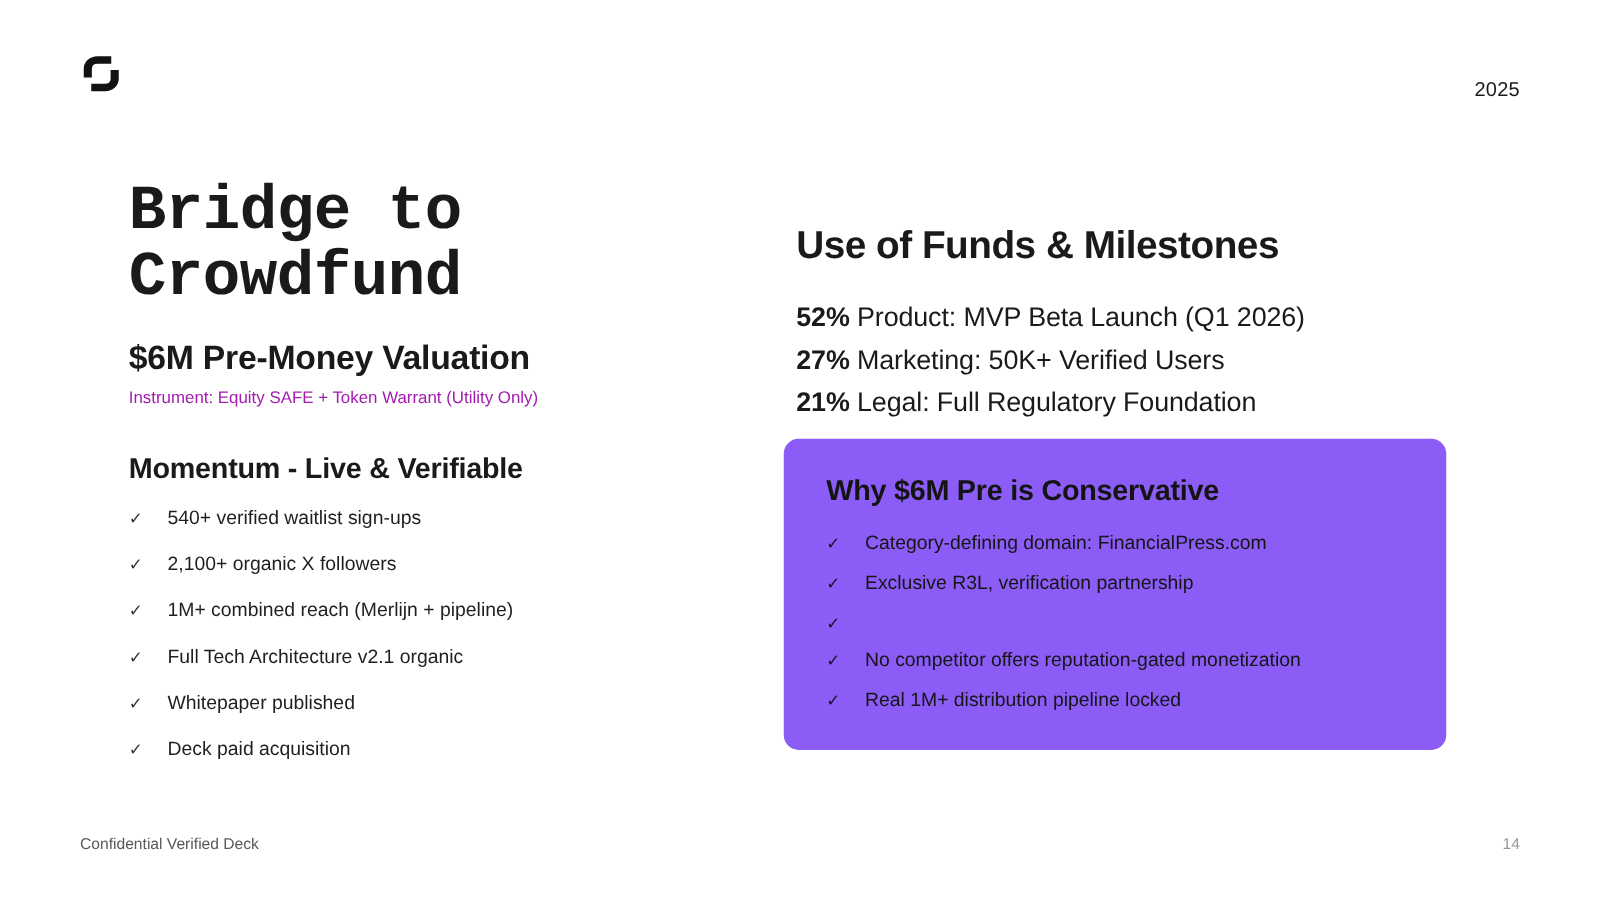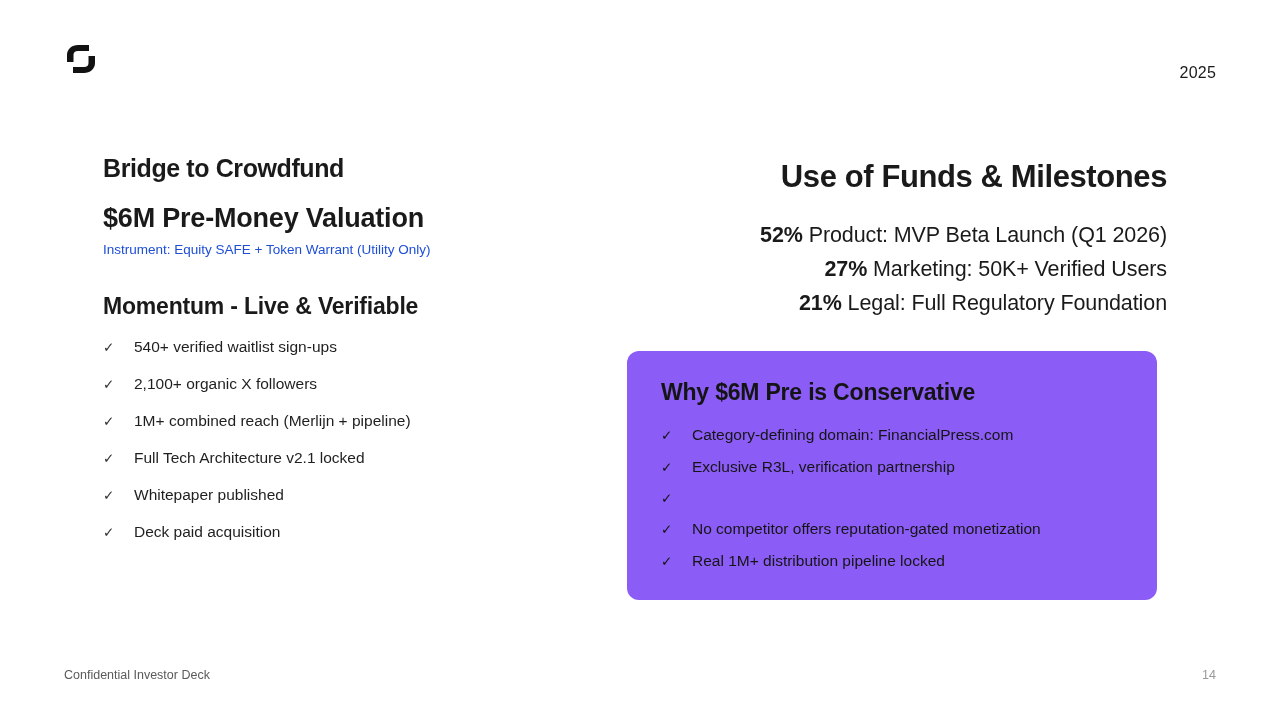--- a/index.html
+++ b/index.html
@@ -49,37 +49,38 @@
   }
   .headline-amount {
     font-size: 67px;
     line-height: 1.0;
     font-weight: bold;
     color: #F9CE19;
     letter-spacing: -1px;
     margin: 0 0 10px 0;
   }
   .headline-sub {
-    font-size: 25px;
+    font-size: 50px;
     line-height: 1.05;
     font-weight: bold;
     color: #1a1a1a;
     letter-spacing: -0.4px;
-    margin: 15px 0 22px 0;
+    margin: 4px 0 22px 0;
+    font-family: Liberation Mono, monospace;
   }
   .valuation {
     font-size: 27px;
     font-weight: bold;
     color: #1a1a1a;
     letter-spacing: -0.2px;
     margin: 0 0 8px 0;
   }
   .instrument {
     font-size: 13.5px;
-    color: #1d4ed8;
+    color: #a21caf;
     margin: 0 0 36px 0;
   }
   .momentum-title {
     font-size: 23px;
     font-weight: bold;
     color: #1a1a1a;
     letter-spacing: -0.2px;
     margin: 0 0 18px 0;
   }
   .check-list {
@@ -98,23 +99,22 @@
     width: 31px;
     flex: 0 0 31px;
     color: #333;
     font-size: 13.5px;
   }
 
   
   .right-col {
     position: absolute;
     left: 637px;
-    top: 159px;
+    top: 178px;
     width: 530px;
-    text-align: right;
   }
   .right-title {
     font-size: 31px;
     font-weight: bold;
     color: #1a1a1a;
     letter-spacing: -0.4px;
     margin: 0 0 28px 0;
   }
   .funds-list {
     list-style: none;
@@ -212,21 +212,21 @@
       <li>
         <span class="tick">✓</span>
         <span>2,100+ organic X followers</span>
       </li>
       <li>
         <span class="tick">✓</span>
         <span>1M+ combined reach (Merlijn + pipeline)</span>
       </li>
       <li>
         <span class="tick">✓</span>
-        <span>Full Tech Architecture v2.1 locked</span>
+        <span>Full Tech Architecture v2.1 organic</span>
       </li>
       <li>
         <span class="tick">✓</span>
         <span>Whitepaper published</span>
       </li>
       <li>
         <span class="tick">✓</span>
         <span>Deck paid acquisition</span>
       </li>
     </ul>
@@ -268,16 +268,16 @@
         <span class="tick">✓</span>
         <span>No competitor offers reputation-gated monetization</span>
       </li>
       <li>
         <span class="tick">✓</span>
         <span>Real 1M+ distribution pipeline locked</span>
       </li>
     </ul>
   </div>
 
-  <div class="footer-left">Confidential Investor Deck</div>
+  <div class="footer-left">Confidential Verified Deck</div>
   <div class="footer-right">14</div>
 
 </div>
 
 </body></html>

